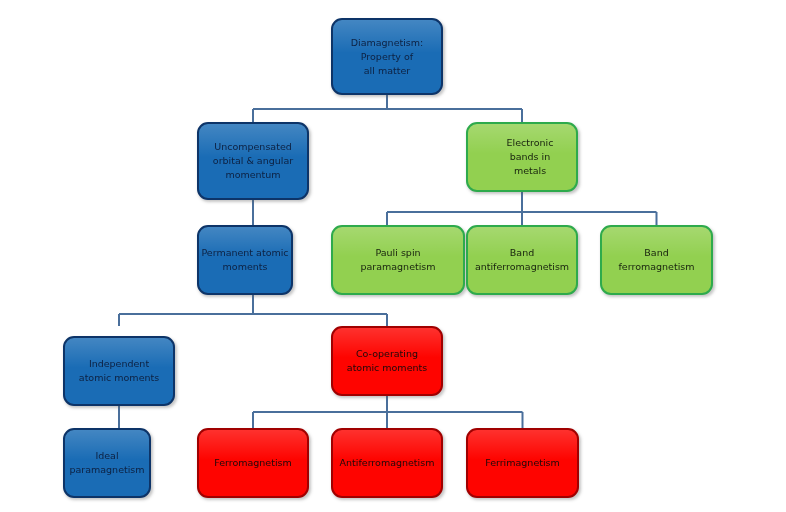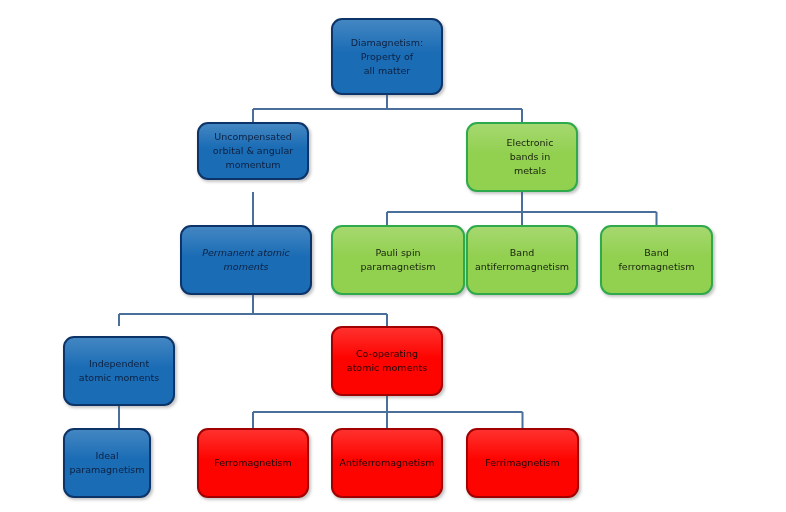--- a/index.html
+++ b/index.html
@@ -58,31 +58,31 @@
       <path d="M 253 295 L 253 314 M 119 314 L 387 314 M 119 314 L 119 326 M 387 314 L 387 326" stroke="#4a6f9b"></path>
       <path d="M 119 396 L 119 412 M 119 412 L 119 412 M 119 412 L 119 428" stroke="#4a6f9b"></path>
       <path d="M 387 396 L 387 412 M 253 412 L 522.5 412 M 253 412 L 253 428 M 387 412 L 387 428 M 522.5 412 L 522.5 428" stroke="#4a6f9b"></path>
     </svg>
   <div>
       <div class="node" style="left: 331px; top: 18px; width: 112px; height: 77px; background: linear-gradient(rgba(255, 255, 255, 0.18), rgba(255, 255, 255, 0) 45%) rgb(26, 108, 181); border-color: rgb(13, 52, 104); color: rgb(13, 33, 66);">
         <div class="line">Diamagnetism:</div>
         <div class="line">Property of</div>
         <div class="line">all matter</div>
       </div>
-      <div class="node" style="left: 197px; top: 122px; width: 112px; height: 58px; background: linear-gradient(rgba(255, 255, 255, 0.18), rgba(255, 255, 255, 0) 45%) rgb(26, 108, 181); border-color: rgb(13, 52, 104); color: rgb(13, 33, 66);">
+      <div class="node" style="left: 197px; top: 122px; width: 112px; height: 78px; background: linear-gradient(rgba(255, 255, 255, 0.18), rgba(255, 255, 255, 0) 45%) rgb(26, 108, 181); border-color: rgb(13, 52, 104); color: rgb(13, 33, 66);">
         <div class="line">Uncompensated</div>
         <div class="line">orbital &amp; angular</div>
         <div class="line">momentum</div>
       </div>
       <div class="node" style="left: 466px; top: 122px; width: 112px; height: 70px; background: linear-gradient(rgba(255, 255, 255, 0.18), rgba(255, 255, 255, 0) 45%) rgb(146, 208, 80); border-color: rgb(46, 170, 76); color: rgb(24, 35, 14); padding-left: 16px;">
         <div class="line">Electronic</div>
         <div class="line">bands in</div>
         <div class="line">metals</div>
       </div>
-      <div class="node" style="left: 180px; top: 225px; width: 132px; height: 70px; background: linear-gradient(rgba(255, 255, 255, 0.18), rgba(255, 255, 255, 0) 45%) rgb(26, 108, 181); border-color: rgb(13, 52, 104); color: rgb(13, 33, 66); font-style: italic;">
+      <div class="node" style="left: 197px; top: 225px; width: 96px; height: 70px; background: linear-gradient(rgba(255, 255, 255, 0.18), rgba(255, 255, 255, 0) 45%) rgb(26, 108, 181); border-color: rgb(13, 52, 104); color: rgb(13, 33, 66);">
         <div class="line">Permanent atomic</div>
         <div class="line">moments</div>
       </div>
       <div class="node" style="left: 331px; top: 225px; width: 134px; height: 70px; background: linear-gradient(rgba(255, 255, 255, 0.18), rgba(255, 255, 255, 0) 45%) rgb(146, 208, 80); border-color: rgb(46, 170, 76); color: rgb(24, 35, 14);">
         <div class="line">Pauli spin</div>
         <div class="line">paramagnetism</div>
       </div>
       <div class="node" style="left: 466px; top: 225px; width: 112px; height: 70px; background: linear-gradient(rgba(255, 255, 255, 0.18), rgba(255, 255, 255, 0) 45%) rgb(146, 208, 80); border-color: rgb(46, 170, 76); color: rgb(24, 35, 14);">
         <div class="line">Band</div>
         <div class="line">antiferromagnetism</div>

